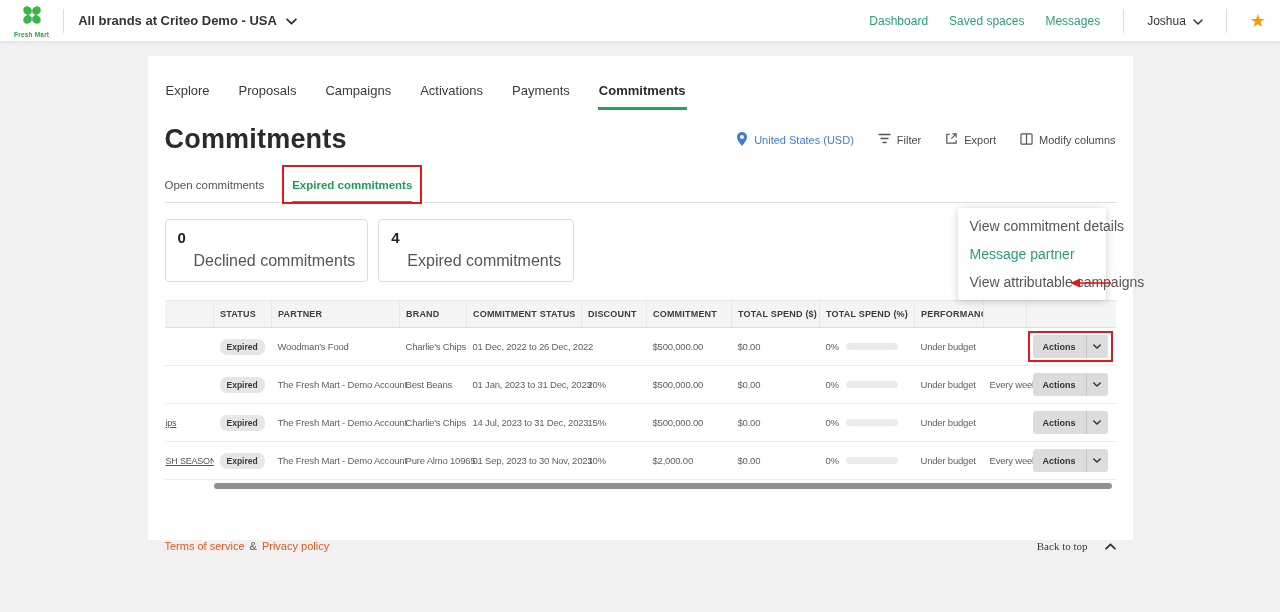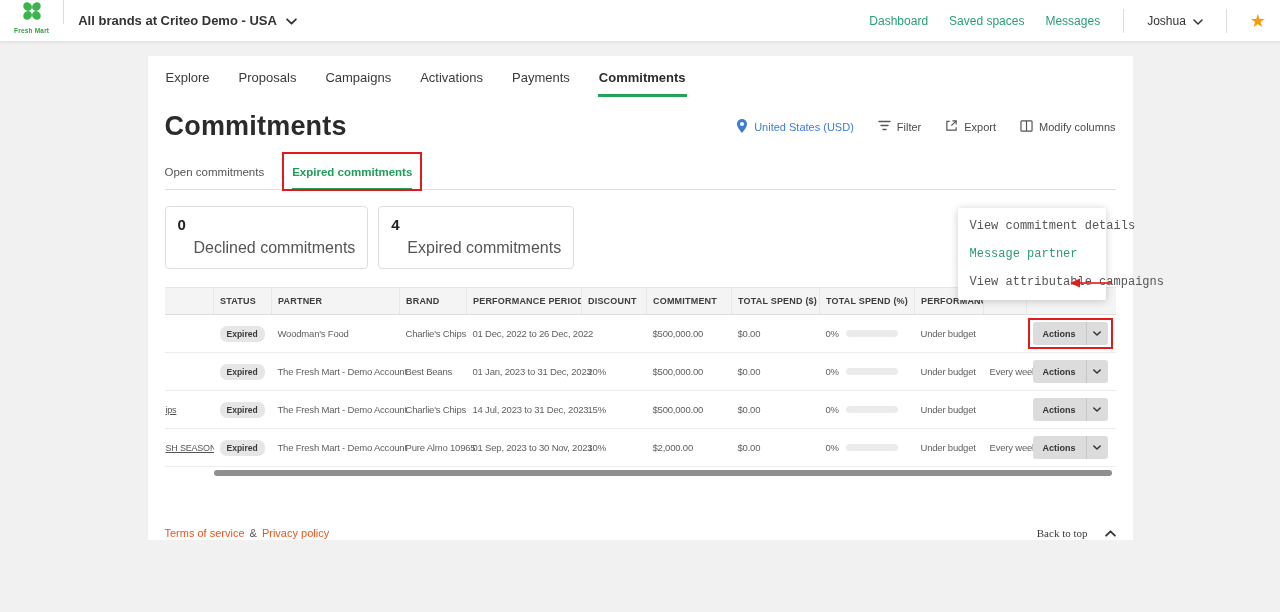--- a/index.html
+++ b/index.html
@@ -1,39 +1,39 @@
 <!DOCTYPE html>
 <html><head>
 <meta charset="utf-8">
 <style>
   * { margin:0; padding:0; box-sizing:border-box; }
   html,body { width:1280px; height:612px; overflow:hidden;
     font-family:"Liberation Sans", sans-serif; background:#f1f1f1; }
 
   
-  .topbar { height:42px; background:#fff; display:flex; 
+  .topbar { height:42px; background:#fff; display:flex; align-items:center;
     padding:0 14px; border-bottom:1px solid #e4e4e4;
     box-shadow:0 1px 3px rgba(0,0,0,.06); position:relative; z-index:20; }
   .logo { display:flex; flex-direction:column; align-items:center; cursor:pointer; }
   .logo-text { font-size:6.5px; font-weight:bold; color:#2f9e3f; margin-top:1px; letter-spacing:.2px; }
   .vdiv { width:1px; height:24px; background:#ddd; margin:0 14px; }
   .account { display:flex; align-items:center; gap:9px; font-size:13px; font-weight:bold;
     color:#333; background:none; border:none; cursor:pointer; font-family:inherit; }
   .topbar-right { margin-left:auto; display:flex; align-items:center; gap:21px; }
   .tb-link { font-size:12px; color:#2a9d78; text-decoration:none; cursor:pointer; }
   .user { display:flex; align-items:center; gap:7px; font-size:12px; color:#333;
     background:none; border:none; cursor:pointer; font-family:inherit; }
   .star { color:#ff9800; font-size:18px; line-height:1; cursor:pointer; }
   .topbar-right .vdiv { margin:0 2px; }
 
   
   .panel { width:985px; margin:14px auto 0; background:#fff; height:484px;
     padding:0 17px; position:relative; }
 
-  .tabs { display:flex; gap:27px; padding-top:6px; }
+  .tabs { display:flex; gap:27px; padding-top:19px; }
   .tab { font-size:13px; color:#3a3a3a; padding:8px 1px 9px; border:none; background:none;
     border-bottom:3px solid transparent; cursor:pointer; font-family:inherit; }
   .tab.active { color:#2b2b2b; font-weight:bold; border-bottom-color:#26a05b; }
 
   .title-row { display:flex; justify-content:space-between; align-items:center; margin-top:14px; }
   .page-title { font-size:27px; font-weight:bold; color:#2b2b2b; letter-spacing:.2px; }
   .toolbar { display:flex; align-items:center; gap:24px; }
   .tool-btn { display:flex; align-items:center; gap:6px; font-size:11px; color:#4a4a4a;
     background:none; border:none; cursor:pointer; font-family:inherit; }
   .tool-btn.currency { color:#3f7cd6; }
@@ -73,23 +73,23 @@
     border-left:1px solid #c6c6c6; }
   .btn-wrap { position:relative; display:inline-flex; }
   .anno-actions { left:-5px; right:-5px; top:-4px; bottom:-4px; }
 
   .hscroll { margin-top:3px; margin-left:49px; width:902px; height:7px; }
   .hthumb { width:898px; height:6px; background:#8f8f8f; border-radius:3px; cursor:grab; }
 
   
   .ctx-menu { position:absolute; left:810px; top:152px; width:148px; background:#fff;
     border-radius:2px; box-shadow:0 1px 8px rgba(0,0,0,.20); padding:4px 0; z-index:10; }
-  .ctx-item { display:flex; align-items:center; height:28px; padding:0 12px; font-size:12px;
+  .ctx-item { display:flex; align-items:center; height:28px; padding:0 12px; font-size:14px;
     color:#555; background:none; border:none; width:100%; text-align:left; cursor:pointer;
-    font-family:Liberation Mono, monospace; white-space:nowrap; }
+    font-family:Liberation Sans, sans-serif; white-space:nowrap; }
   .ctx-item.highlight { color:#2a9d78; }
   .anno-arrow { position:absolute; left:922px; top:219px; z-index:16; pointer-events:none; }
 
   
   .panel-footer { display:flex; justify-content:space-between; align-items:center; margin-top:50px; }
   .legal { font-size:11px; color:#555; display:flex; gap:5px; }
   .legal a { color:#e8561c; text-decoration:none; cursor:pointer; }
   .backtop { display:flex; align-items:center; gap:17px; font-size:11px; color:#3a3a3a;
     background:none; border:none; cursor:pointer; font-family:Liberation Serif, serif; }
 </style>
@@ -244,21 +244,21 @@
           <col style="width:69px">
           <col style="width:43px">
           <col style="width:89px">
       </colgroup>
       <thead>
         <tr>
           <th></th>
           <th>STATUS</th>
           <th>PARTNER</th>
           <th>BRAND</th>
-          <th>PERFORMANCE PERIOD</th>
+          <th>COMMITMENT STATUS</th>
           <th>DISCOUNT</th>
           <th>COMMITMENT</th>
           <th>TOTAL SPEND ($)</th>
           <th>TOTAL SPEND (%)</th>
           <th>PERFORMANCE</th>
           <th></th>
           <th></th>
         </tr>
       </thead>
       <tbody>

